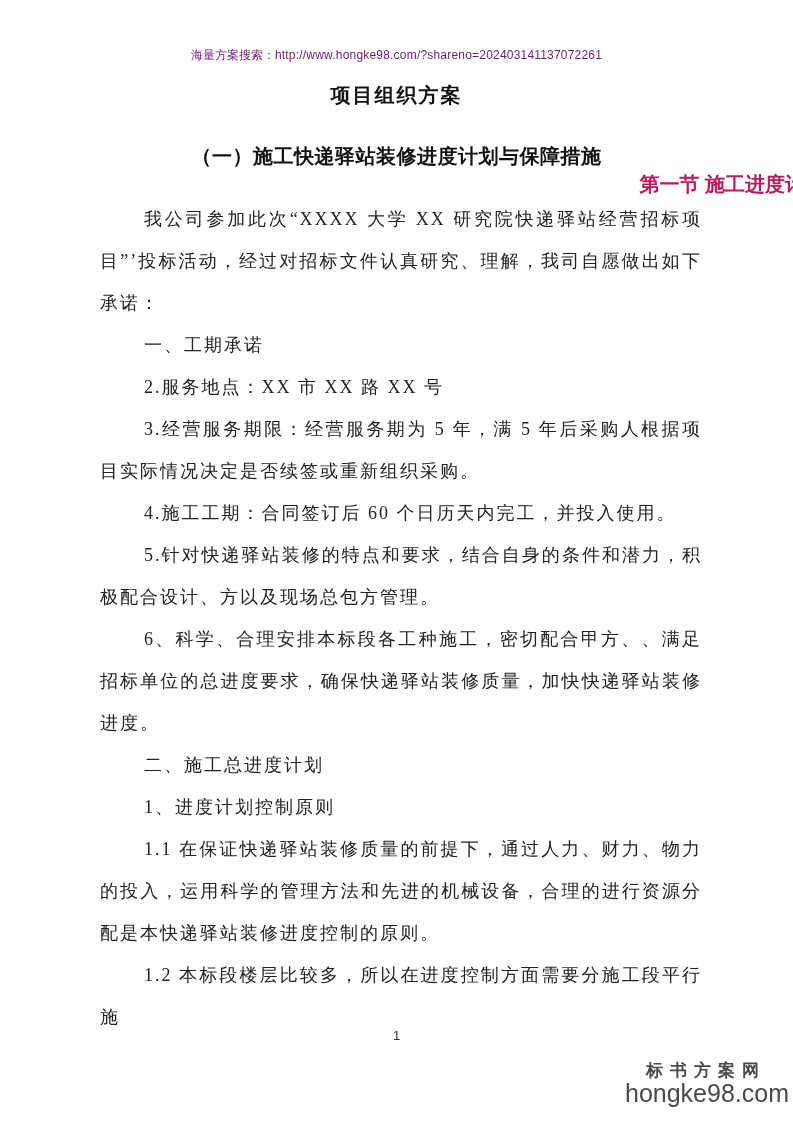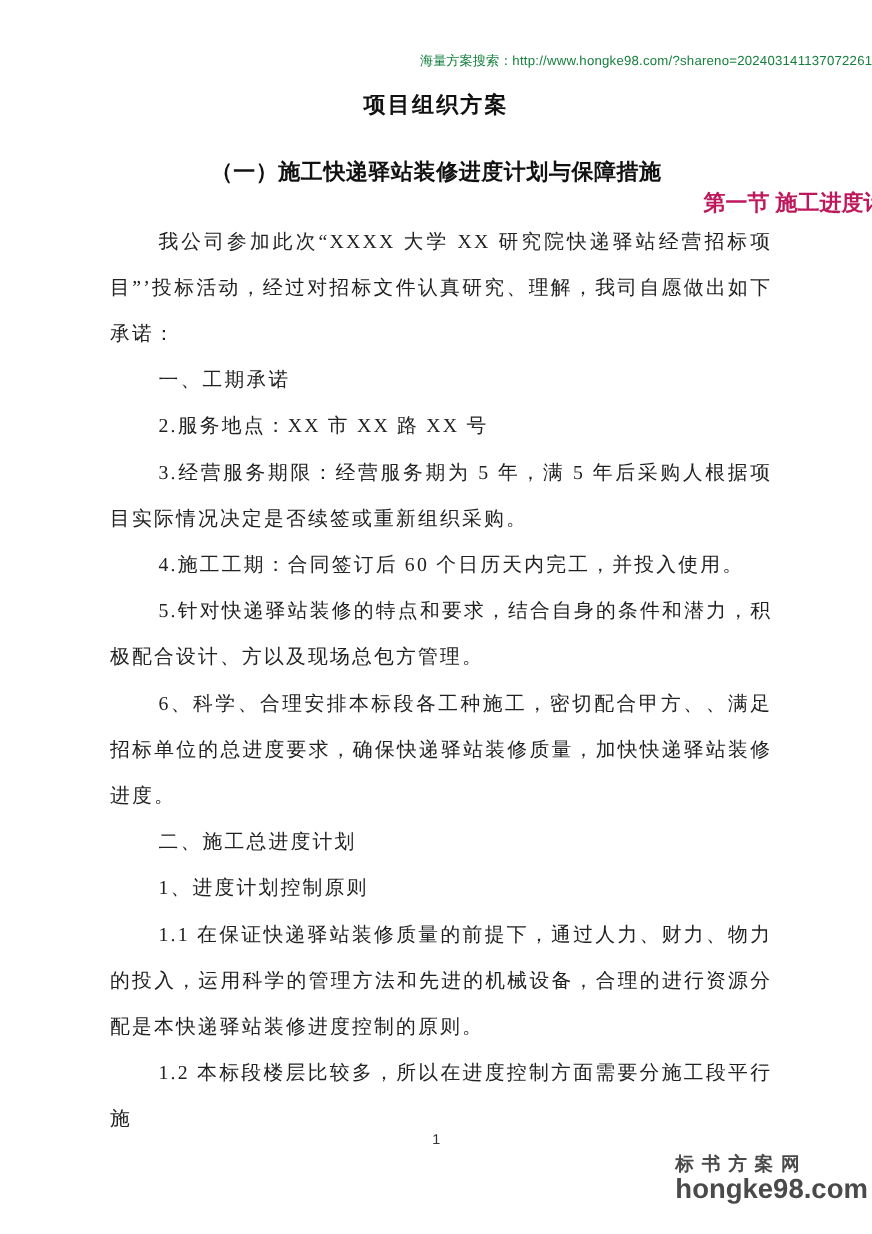--- a/index.html
+++ b/index.html
@@ -15,23 +15,23 @@
     background: #ffffff;
     overflow: hidden;
     color: #1f1f1f;
     font-family: "Liberation Serif", "DejaVu Serif", serif;
   }
   .header-note {
     position: absolute;
     top: 47px;
     left: 0;
     width: 100%;
-    text-align: right;
+    text-align: center;
     font-size: 12px;
-    color: #15803d;
+    color: #701a75;
     font-family: "Liberation Serif", serif;
     white-space: nowrap;
   }
   .header-note .url {
     font-family: "Liberation Sans", sans-serif;
     font-size: 12px;
     letter-spacing: 0.2px;
   }
   .doc-title {
     position: absolute;
@@ -91,36 +91,36 @@
     left: 0;
     width: 100%;
     text-align: center;
     font-size: 13px;
     color: #333;
     font-family: "Liberation Sans", sans-serif;
   }
   .watermark {
     position: absolute;
     right: 4px;
-    bottom: 28px;
-    text-align: left;
+    bottom: 16px;
+    text-align: center;
     color: #4a4a4a;
     font-family: "Liberation Sans", "DejaVu Sans", sans-serif;
     line-height: 1.05;
   }
   .watermark .wm-name {
     font-size: 17px;
     font-weight: 700;
     letter-spacing: 7px;
     margin-right: 2px;
     display: block;
   }
   .watermark .wm-url {
     font-size: 25px;
-    font-weight: 700;
+    font-weight: 400;
     letter-spacing: 0px;
     display: block;
   }
 </style>
 </head>
 <body>
 
 <div class="page">
 
   <div class="header-note">

